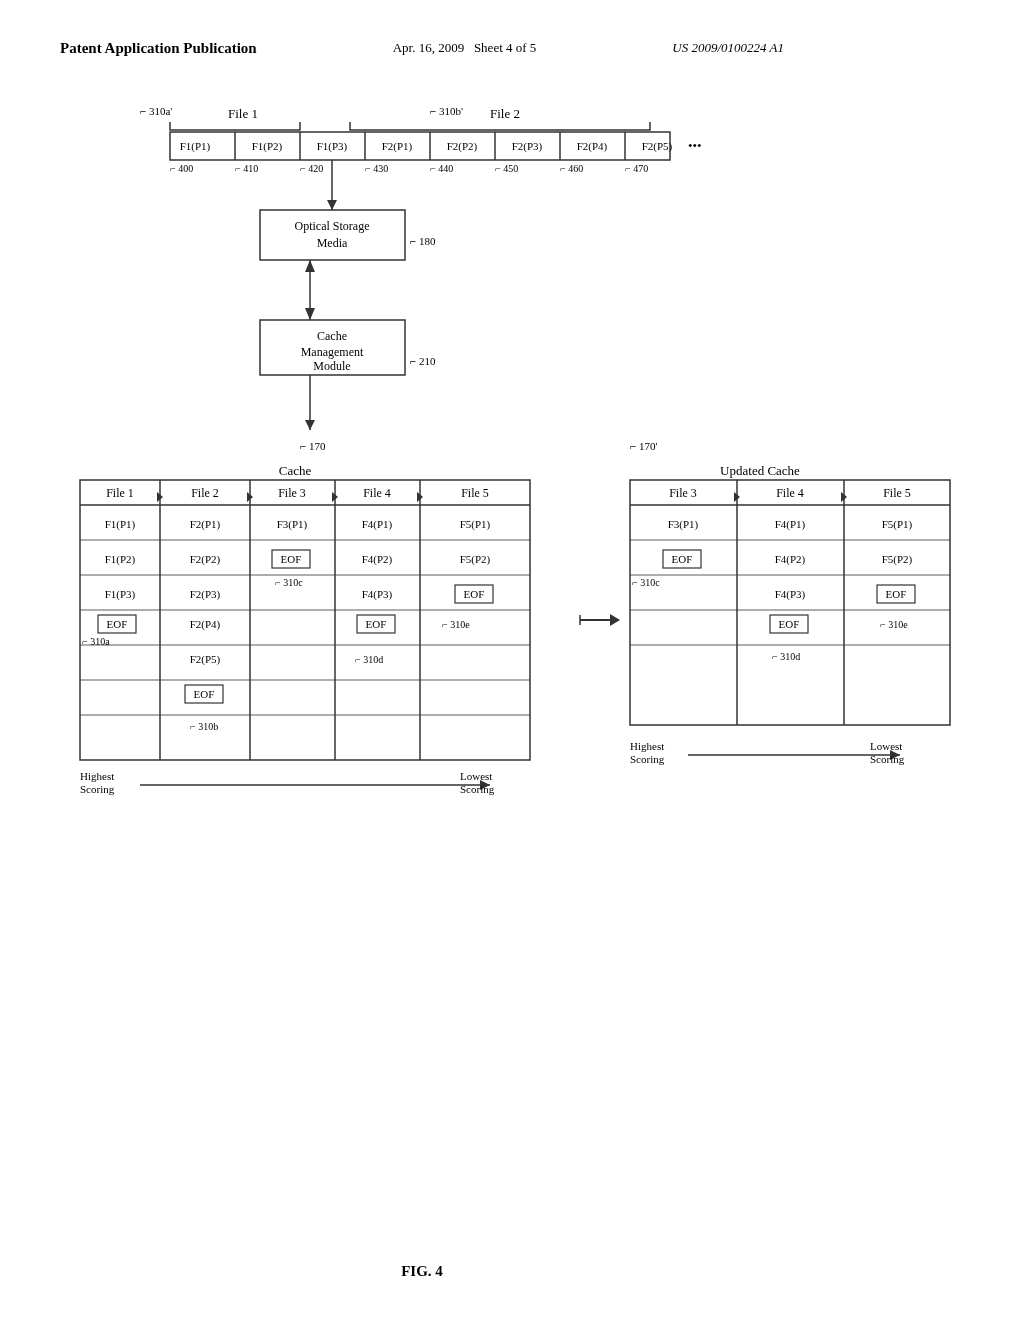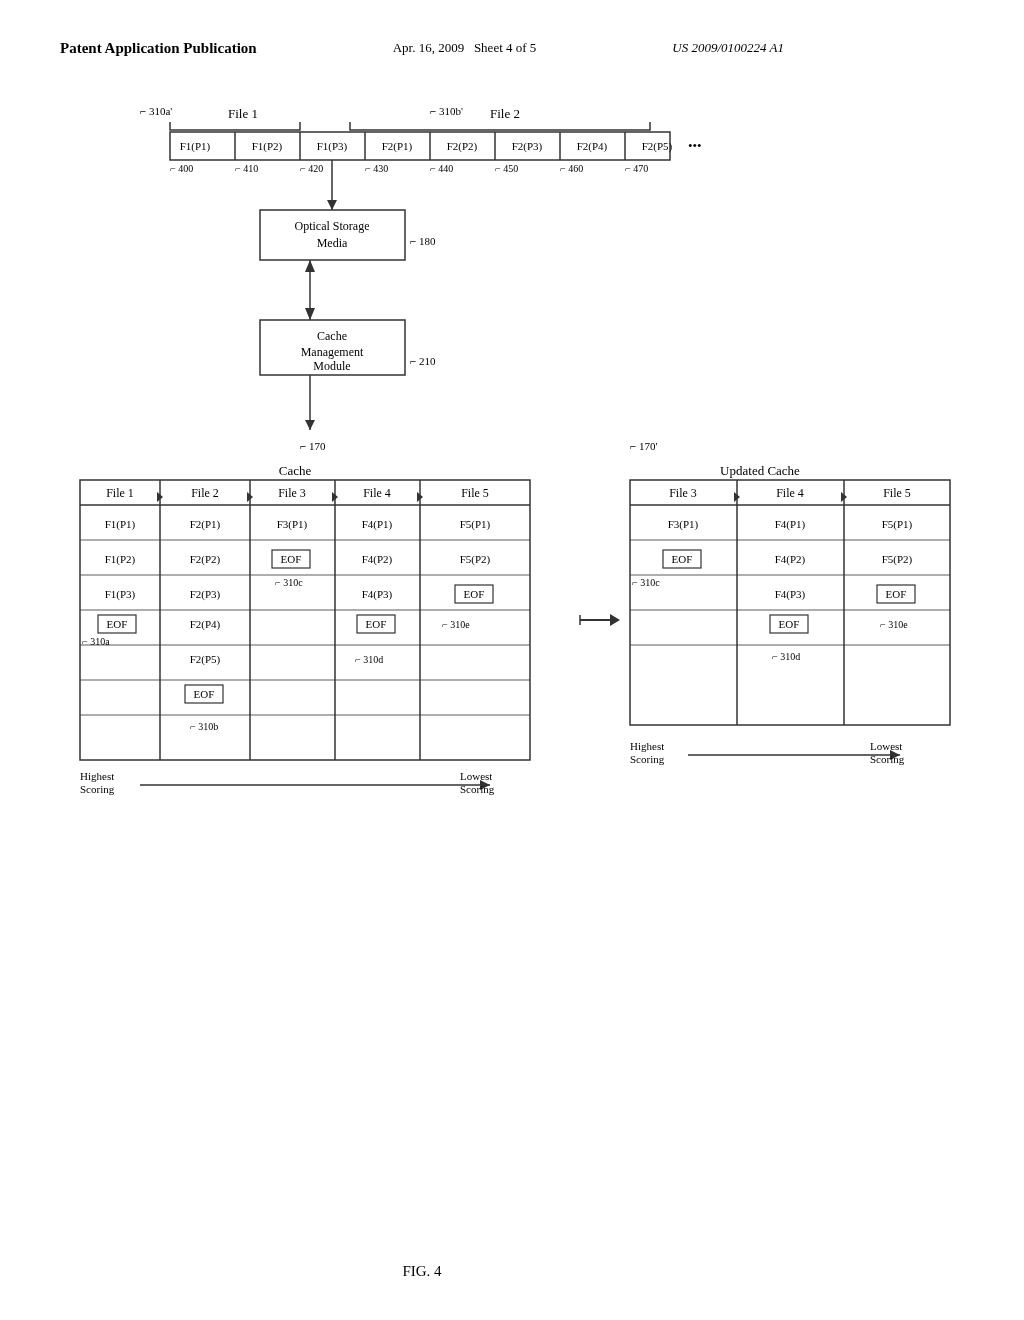--- a/index.html
+++ b/index.html
@@ -49,21 +49,21 @@
       height: 100%;
       overflow: visible;
     }
 
     .fig-caption {
       position: absolute;
       bottom: 30px;
       left: 50%;
       transform: translateX(-50%);
       font-size: 14px;
-      font-weight: normal;
+      font-weight: bold;
     }
   </style>
 </head>
 <body>
 
 <div class="page">
 
   <div class="header">
     <div class="header-left">Patent Application Publication</div>
     <div class="header-center">

